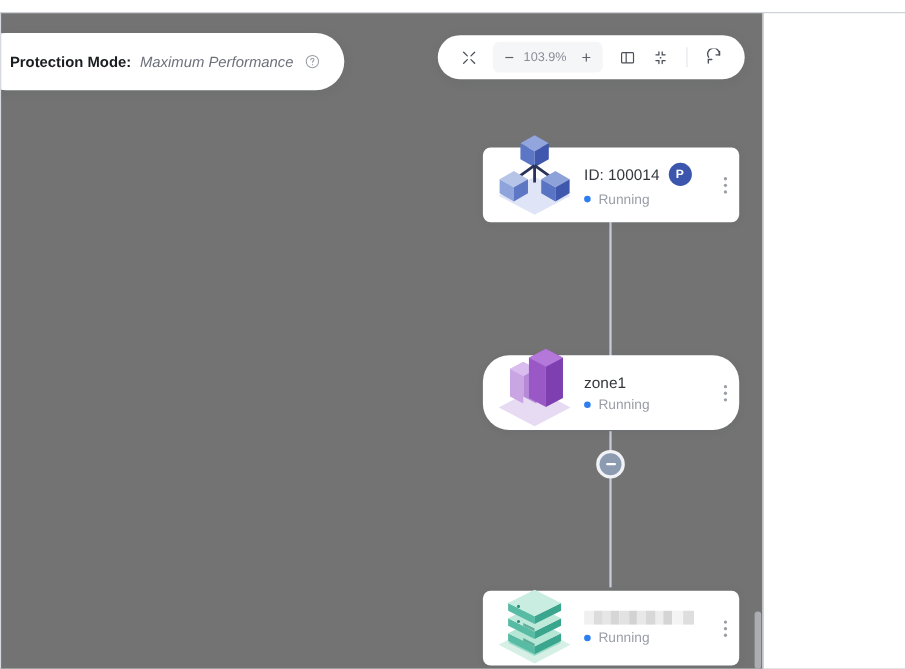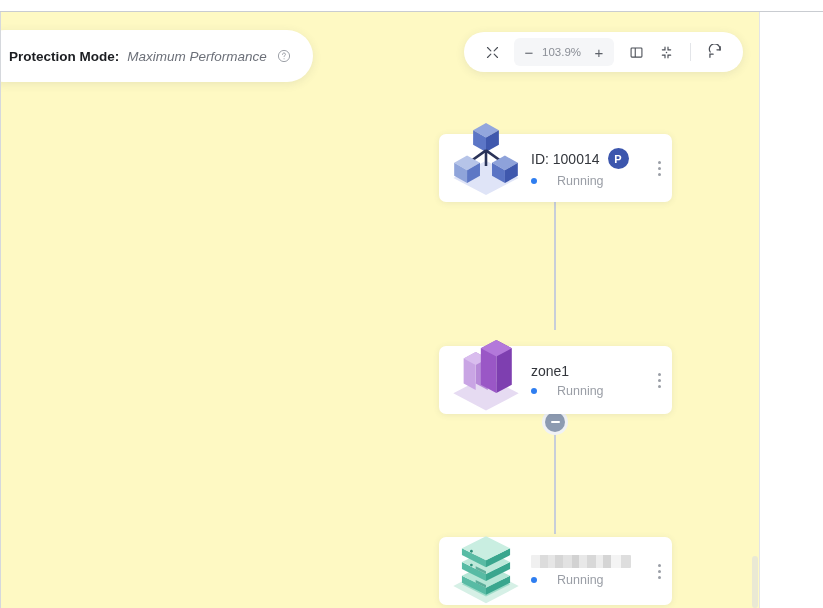--- a/index.html
+++ b/index.html
@@ -29,23 +29,23 @@
     height: 12px;
     background: #ffffff;
     border-bottom: 1px solid #c9ccd1;
     box-sizing: border-box;
   }
 
   
   .canvas {
     position: absolute;
     left: 0; top: 12px;
-    width: 760px;
+    width: 694px;
     height: 596px;
-    background: #fef9c3;
+    background: #737373;
     border-left: 1px solid #d5d8dd;
     border-right: 1px solid #e2e4e8;
     box-sizing: border-box;
     overflow: hidden;
   }
 
   
   .protection-pill {
     position: absolute;
     left: -22px;
@@ -184,21 +184,21 @@
     width: 233px;
     height: 68px;
     background: #ffffff;
     border-radius: 7px;
     box-shadow: 0 1px 6px rgba(70,80,100,0.10);
     display: flex;
     align-items: center;
     box-sizing: border-box;
   }
   .node-1 { top: 122px; }
-  .node-2 { top: 334px; }
+  .node-2 { top: 311px; border-radius: 24px; }
   .node-3 { top: 525px; }
 
   .node-icon {
     position: relative;
     width: 92px;
     height: 68px;
     flex: 0 0 92px;
   }
   .node-icon svg {
     position: absolute;
@@ -237,21 +237,21 @@
     font-size: 11px;
     font-weight: bold;
     display: flex;
     align-items: center;
     justify-content: center;
     flex: 0 0 21px;
   }
   .node-status {
     display: flex;
     align-items: center;
-    gap: 20px;
+    gap: 7px;
   }
   .status-dot {
     width: 6px;
     height: 6px;
     border-radius: 50%;
     background: #2f7ef0;
     flex: 0 0 6px;
   }
   .status-text {
     font-size: 12.5px;

